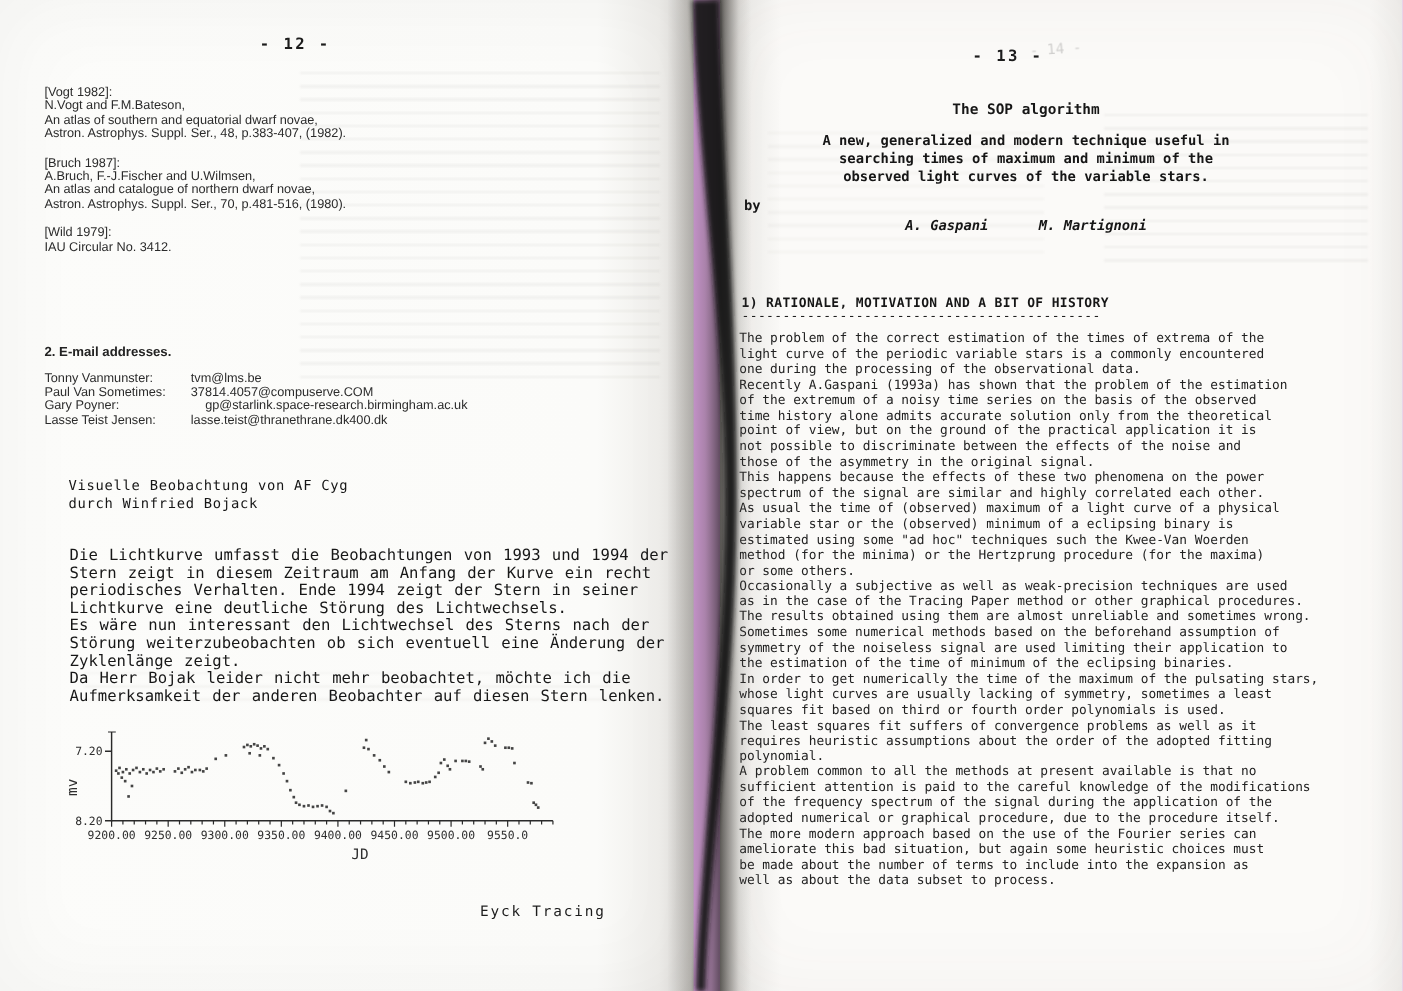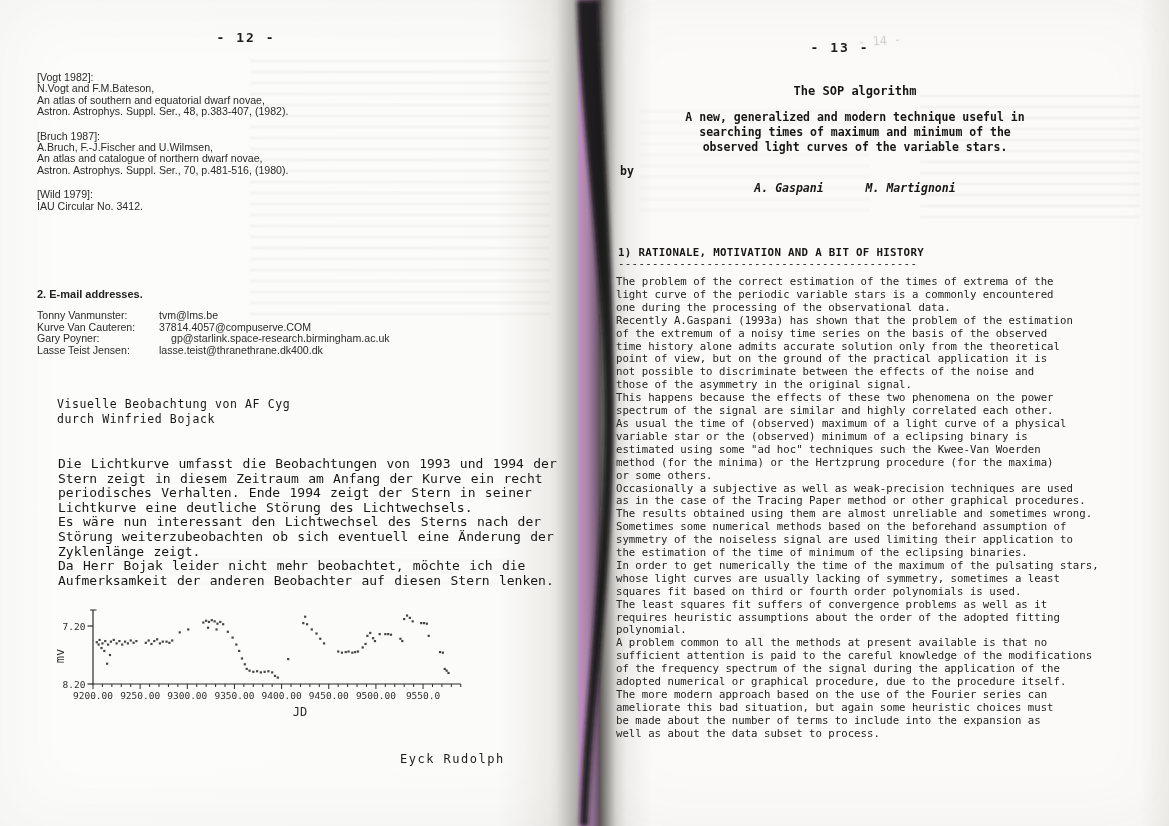--- a/index.html
+++ b/index.html
@@ -93,21 +93,21 @@
         <div>
             <div class="ln">IAU Circular No. 3412.</div>
           </div>
       </div>
     </div>
 
     <div class="abs email-head">2.  E-mail addresses.</div>
 
     <div class="abs emails">
       <div><span class="em-name">Tonny Vanmunster:</span><span>tvm@lms.be</span></div>
-      <div><span class="em-name">Kurve Van Cauteren:</span><span>37814.4057@compuserve.COM</span></div>
+      <div><span class="em-name">Paul Van Sometimes:</span><span>37814.4057@compuserve.COM</span></div>
       <div><span class="em-name">Gary Poyner:</span><span style="padding-left:12px;">gp@starlink.space-research.birmingham.ac.uk</span></div>
       <div><span class="em-name">Lasse Teist Jensen:</span><span>lasse.teist@thranethrane.dk400.dk</span></div>
     </div>
 
     <div class="abs art-title">
       <div>Visuelle Beobachtung von AF Cyg</div>
       <div>durch Winfried Bojack</div>
     </div>
 
     <div class="abs german">
@@ -273,21 +273,21 @@
         <rect x="372.893" y="28.000000000000007" width="2.2" height="2.2" fill="#2a2a2a" opacity="0.88"></rect>
         <rect x="375.722" y="28.58" width="2.2" height="2.2" fill="#2a2a2a" opacity="0.88"></rect>
         <rect x="377.60799999999995" y="40.76" width="2.2" height="2.2" fill="#2a2a2a" opacity="0.88"></rect>
         <rect x="388.924" y="57.00000000000001" width="2.2" height="2.2" fill="#2a2a2a" opacity="0.88"></rect>
         <rect x="391.753" y="57.58" width="2.2" height="2.2" fill="#2a2a2a" opacity="0.88"></rect>
         <rect x="393.63899999999995" y="73.82000000000002" width="2.2" height="2.2" fill="#2a2a2a" opacity="0.88"></rect>
         <rect x="395.525" y="75.55999999999997" width="2.2" height="2.2" fill="#2a2a2a" opacity="0.88"></rect>
         <rect x="397.41099999999994" y="77.87999999999998" width="2.2" height="2.2" fill="#2a2a2a" opacity="0.88"></rect>
       </svg>
 
-    <div class="abs sig">Eyck Rudolph</div>
+    <div class="abs sig">Eyck Tracing</div>
   </div>
 
   <div class="page page-right">
     <div class="bleed" style="left:320px;top:95px;width:220px;height:130px;"></div>
     <div class="bleed" style="left:40px;top:110px;width:230px;height:110px;opacity:.4;"></div>
 
     <div class="abs ghost">- 14 -</div>
     <div class="abs pn-right">-  13  -</div>
 
     <div class="abs sop-title">The SOP algorithm</div>

